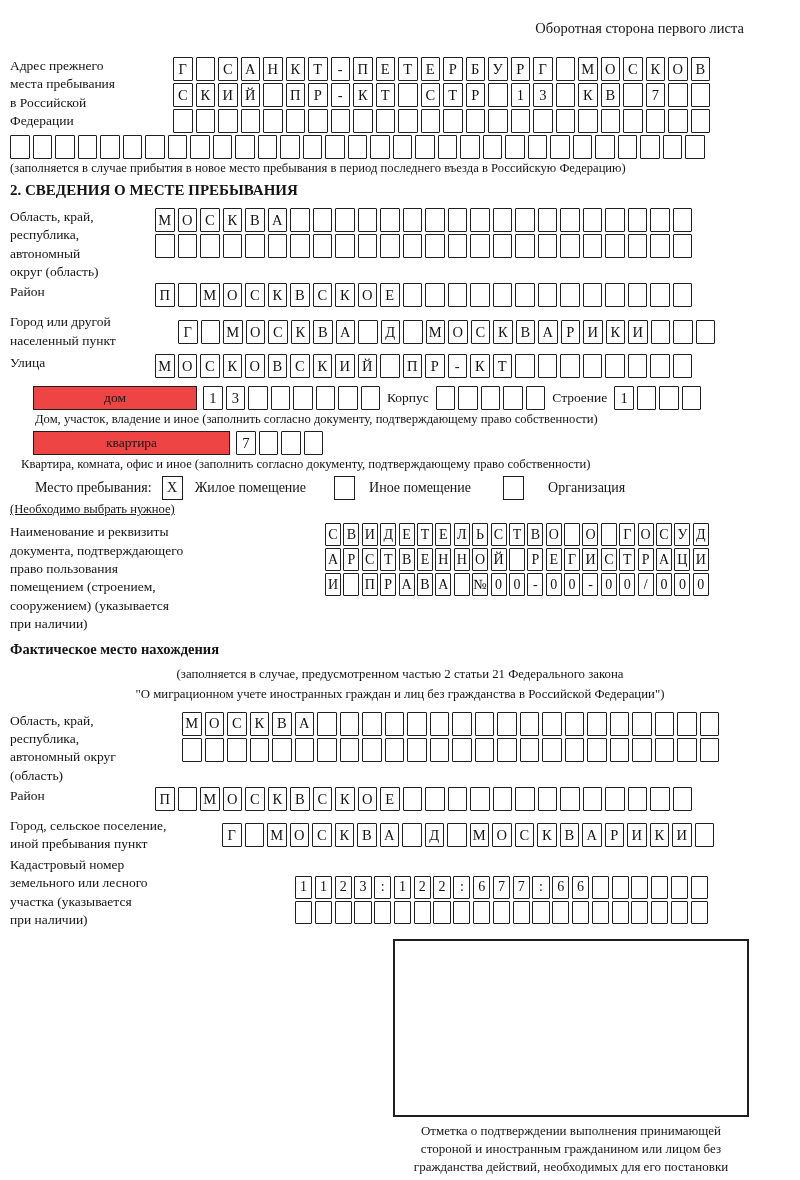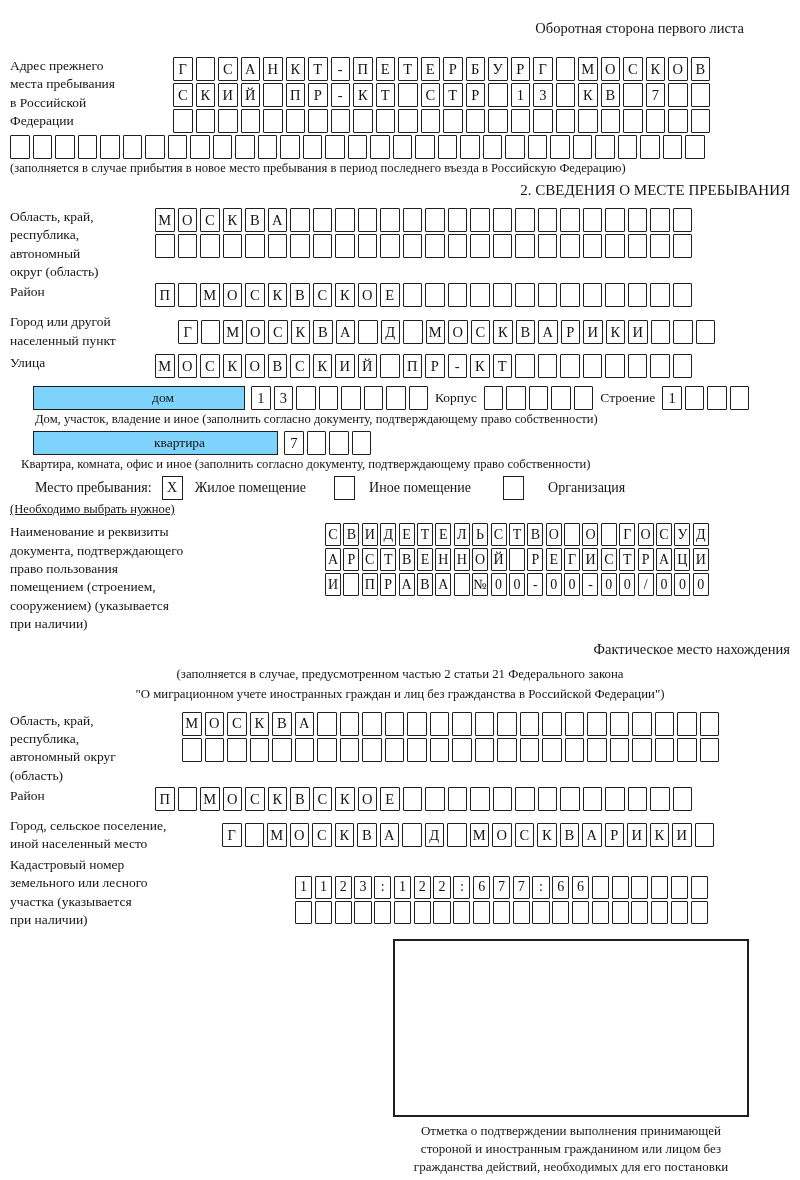--- a/index.html
+++ b/index.html
@@ -18,24 +18,24 @@
   .box{flex:none;width:17.5px;height:22px;border:1.8px solid #1f1f1f;border-radius:1px;
        display:flex;align-items:center;justify-content:center;
        font-size:14.5px;line-height:1;background:#fff;}
   .boxrow.sm{gap:2.4px;}
   .boxrow.sm .box{width:14px;height:21px;font-size:14px;}
   .boxrow.sm2{gap:2.6px;}
   .boxrow.sm2 .box{width:15.2px;height:21px;font-size:14px;}
 
   .caption{font-size:12.6px;}
   .caption.center{text-align:left;}
-  .sec-title{font-size:15px;font-weight:normal;text-align:right;margin:6px 0 9px 0;}
+  .sec-title{font-size:15px;font-weight:bold;text-align:left;margin:6px 0 9px 0;}
 
   .wfield{flex:none;border:1.8px solid #1f1f1f;height:22px;display:flex;align-items:center;
-          justify-content:center;font-size:13.5px;background:#7dd3fc;padding-left:48px;}
+          justify-content:center;font-size:13.5px;background:#ef4444;}
   .inline-lab{flex:none;font-size:13.5px;padding:0 7px;}
 
   .stayrow{display:flex;align-items:center;font-size:14px;margin:4px 0 2px 25px;}
   .cb{flex:none;width:19px;height:22px;border:1.8px solid #1f1f1f;display:flex;
       align-items:center;justify-content:center;font-size:14px;}
 
   .fact-cap{white-space:pre-line;text-align:center;font-size:12.8px;line-height:1.5;margin:2px 0 8px 0;}
 
   .stamp-wrap{width:386px;margin:10px 26px 0 auto;}
   .stamp-box{width:352px;height:174px;border:2px solid #1f1f1f;margin:0 auto 5px auto;background:#fff;}
@@ -548,21 +548,21 @@
         <span class="box"></span>
         <span class="box"></span>
         <span class="box"></span>
         <span class="box"></span>
         <span class="box"></span>
       </div>
   </div>
 
   <div class="group vcenter mb2">
     <div class="glabel" style="width:212px;">Город, сельское поселение,
-иной населенный место</div>
+иной пребывания пункт</div>
     <div class="boxrow" style="margin-bottom:0;">
         <span class="box">Г</span>
         <span class="box"></span>
         <span class="box">М</span>
         <span class="box">О</span>
         <span class="box">С</span>
         <span class="box">К</span>
         <span class="box">В</span>
         <span class="box">А</span>
         <span class="box"></span>

